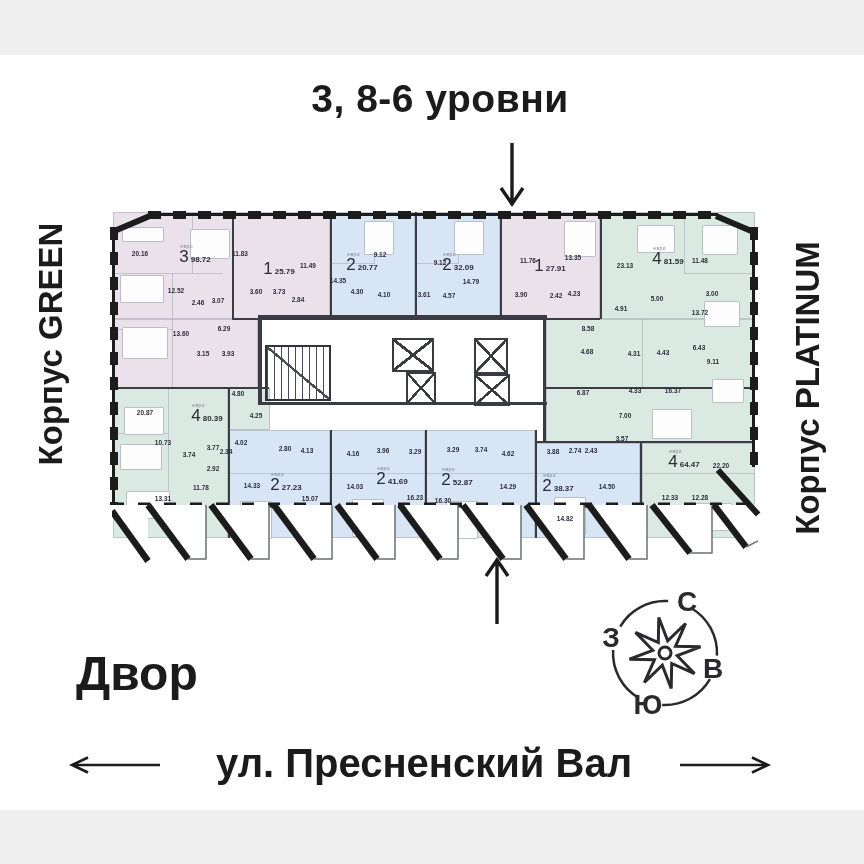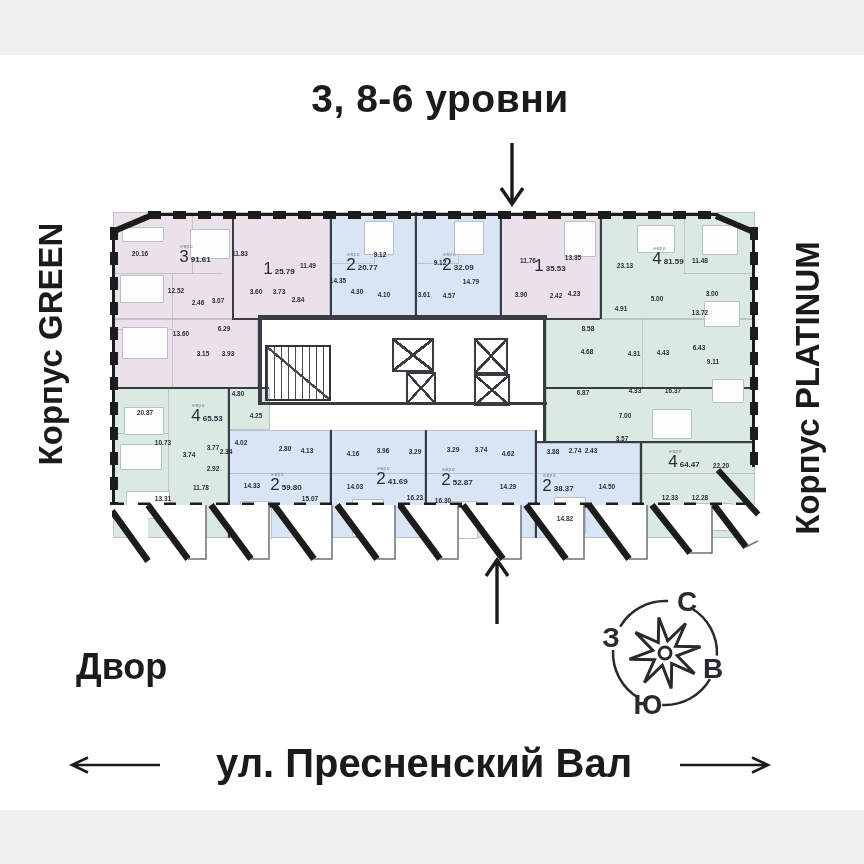--- a/index.html
+++ b/index.html
@@ -6,21 +6,21 @@
   body{width:864px;height:864px;position:relative;background:#fff;overflow:hidden;
        font-family:"Liberation Sans",sans-serif;color:#1b1b1b}
   .bar{position:absolute;left:0;width:864px;background:#efefef}
   #bar-top{top:0;height:55px}
   #bar-bottom{top:810px;height:54px}
   #title{position:absolute;left:440px;top:99px;transform:translate(-50%,-50%);
          font-size:39px;font-weight:800;white-space:nowrap;letter-spacing:.5px}
   .v-label{position:absolute;font-size:33px;font-weight:700;white-space:nowrap}
   #label-green{left:51px;top:344px;transform:translate(-50%,-50%) rotate(-90deg)}
   #label-platinum{left:808px;top:388px;transform:translate(-50%,-50%) rotate(-90deg)}
-  #label-dvor{position:absolute;left:76px;top:646px;font-size:36px;font-weight:700}
+  #label-dvor{position:absolute;left:76px;top:646px;font-size:48px;font-weight:700}
   #label-street{position:absolute;left:424px;top:763px;transform:translate(-50%,-50%);
                 font-size:40px;font-weight:700;white-space:nowrap}
   #arrows{position:absolute;left:0;top:0;z-index:8;pointer-events:none}
   
   #plan{position:absolute;left:112px;top:211px;width:646px;height:352px}
   .region{position:absolute;z-index:1;box-shadow:inset 0 0 0 1px rgba(100,110,125,.28)}
   .lw{position:absolute;background:#a8aeb8;opacity:.6;z-index:2}
   .iw{position:absolute;background:#3b3b44;z-index:3}
   .furn{position:absolute;border:1px solid #b9bfc9;background:#fdfdfe;z-index:3;border-radius:1px}
   .dash-h,.dash-v,.diag{position:absolute;z-index:5}
@@ -263,54 +263,54 @@
     <span class="room-label" style="left: 51px; top: 231px; color: rgb(45, 45, 58);">10.73</span>
     <span class="room-label" style="left: 101px; top: 236px; color: rgb(45, 45, 58);">3.77</span>
     <span class="room-label" style="left: 129px; top: 231px; color: rgb(45, 45, 58);">4.02</span>
     <span class="room-label" style="left: 77px; top: 243px; color: rgb(45, 45, 58);">3.74</span>
     <span class="room-label" style="left: 101px; top: 257px; color: rgb(45, 45, 58);">2.92</span>
     <span class="room-label" style="left: 89px; top: 276px; color: rgb(45, 45, 58);">11.78</span>
     <span class="room-label" style="left: 51px; top: 287px; color: rgb(45, 45, 58);">13.31</span>
     <div class="apt-badge" style="left: 83px; top: 47px;">
       <span class="eu">евро</span>
       <span class="n">3</span>
-      <span class="ar">91.61</span>
+      <span class="ar">98.72</span>
     </div>
     <div class="apt-badge" style="left: 167px; top: 59px;">
       <span class="n">1</span>
       <span class="ar">25.79</span>
     </div>
     <div class="apt-badge" style="left: 250px; top: 55px;">
       <span class="eu">евро</span>
       <span class="n">2</span>
       <span class="ar">20.77</span>
     </div>
     <div class="apt-badge" style="left: 346px; top: 55px;">
       <span class="eu">евро</span>
       <span class="n">2</span>
       <span class="ar">32.09</span>
     </div>
     <div class="apt-badge" style="left: 438px; top: 56px;">
       <span class="n">1</span>
-      <span class="ar">35.53</span>
+      <span class="ar">27.91</span>
     </div>
     <div class="apt-badge" style="left: 556px; top: 49px;">
       <span class="eu">евро</span>
       <span class="n">4</span>
       <span class="ar">81.59</span>
     </div>
     <div class="apt-badge" style="left: 95px; top: 206px;">
       <span class="eu">евро</span>
       <span class="n">4</span>
-      <span class="ar">65.53</span>
+      <span class="ar">80.39</span>
     </div>
     <div class="apt-badge" style="left: 174px; top: 275px;">
       <span class="eu">евро</span>
       <span class="n">2</span>
-      <span class="ar">59.80</span>
+      <span class="ar">27.23</span>
     </div>
     <div class="apt-badge" style="left: 280px; top: 269px;">
       <span class="eu">евро</span>
       <span class="n">2</span>
       <span class="ar">41.69</span>
     </div>
     <div class="apt-badge" style="left: 345px; top: 270px;">
       <span class="eu">евро</span>
       <span class="n">2</span>
       <span class="ar">52.87</span>

